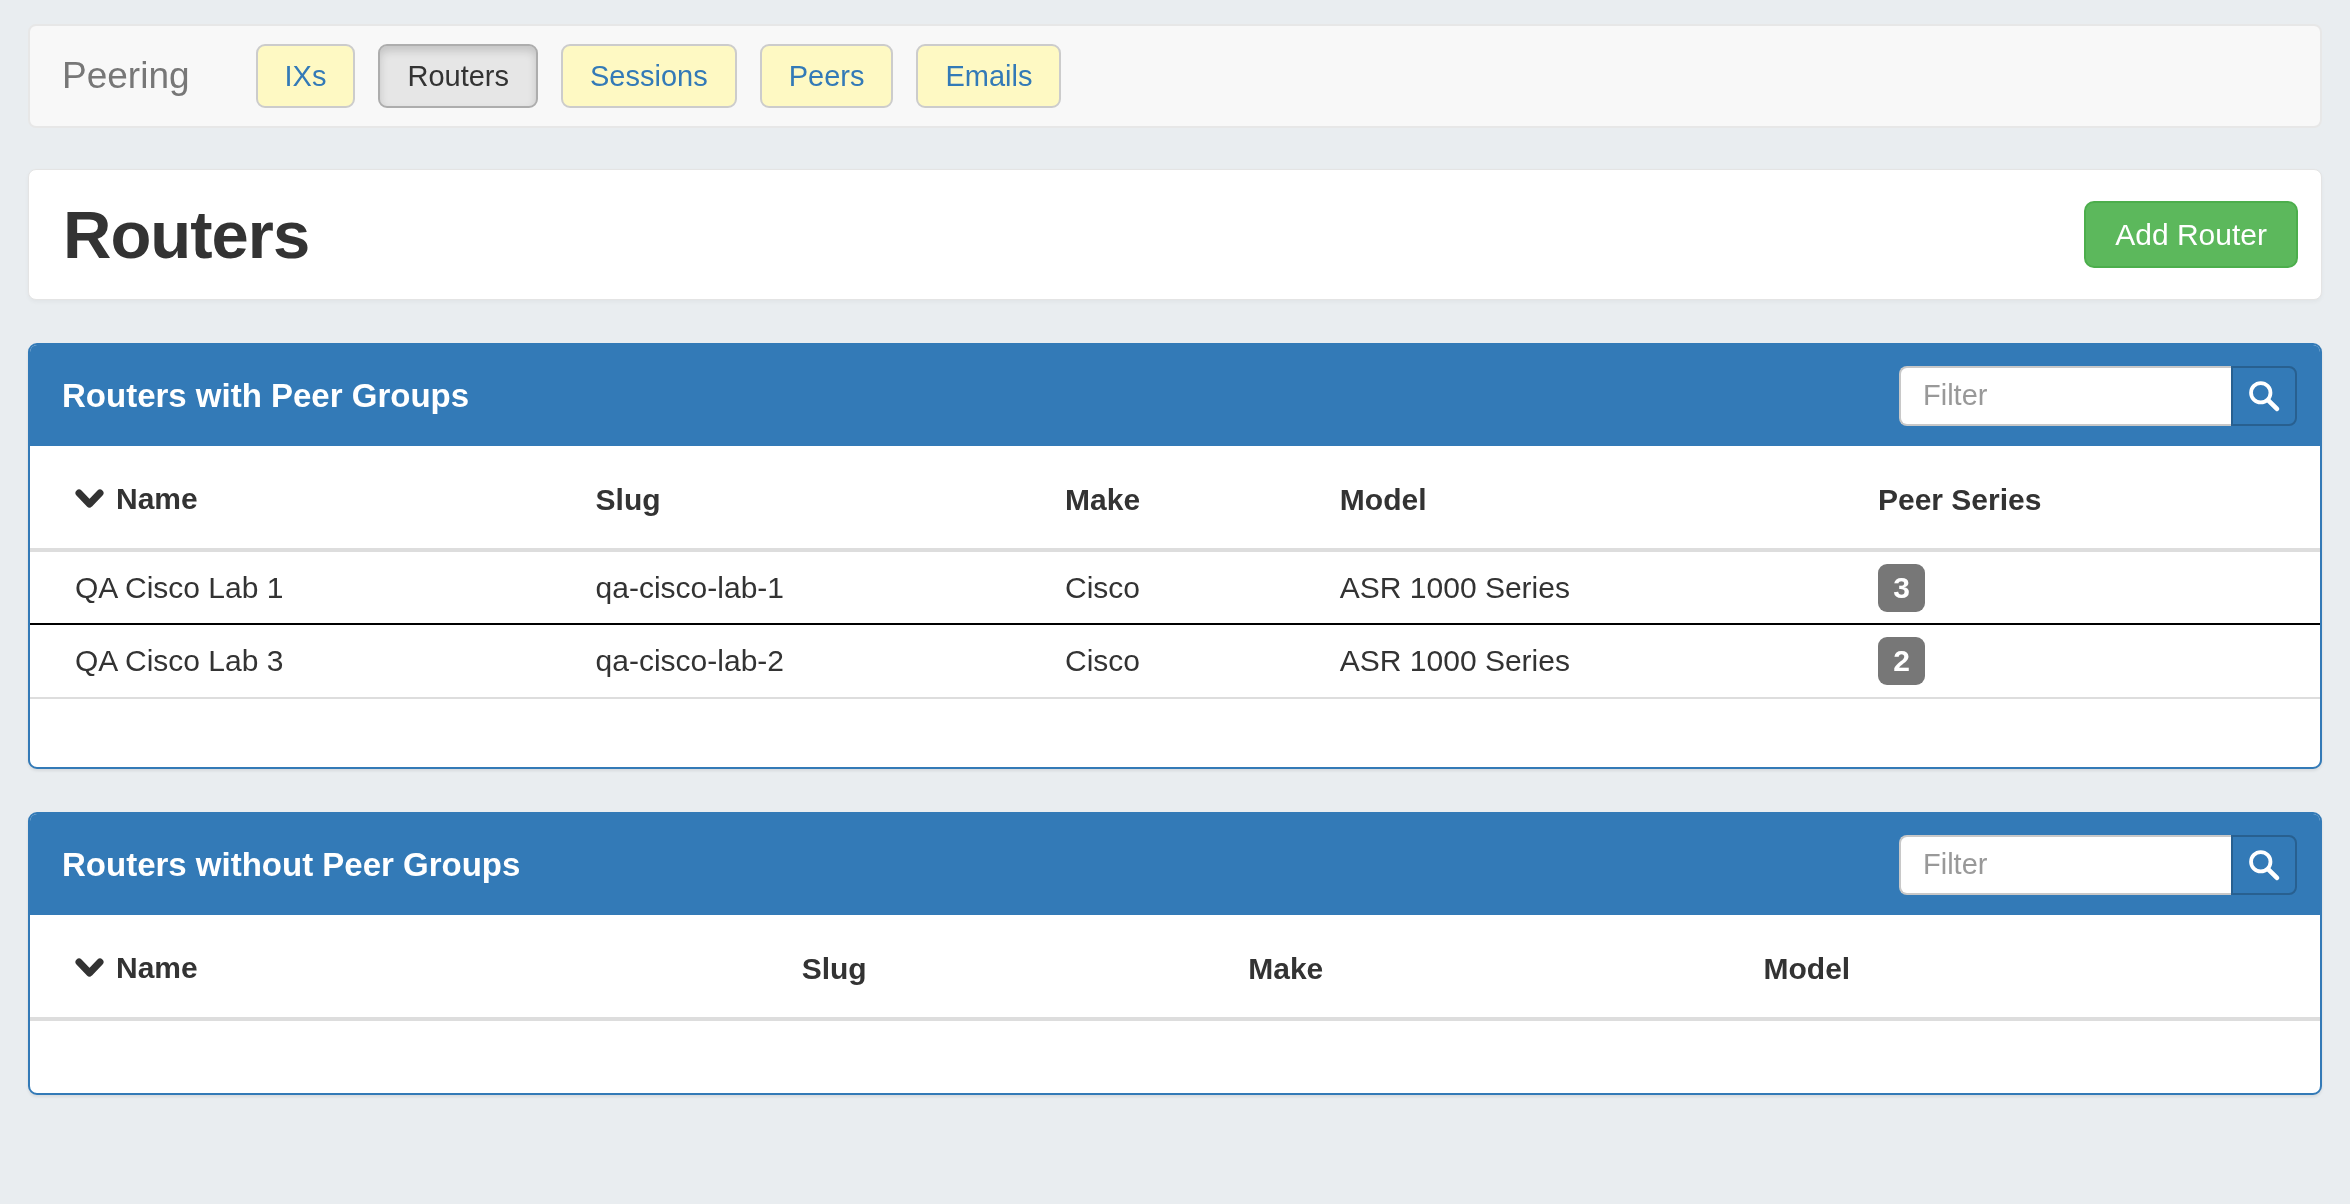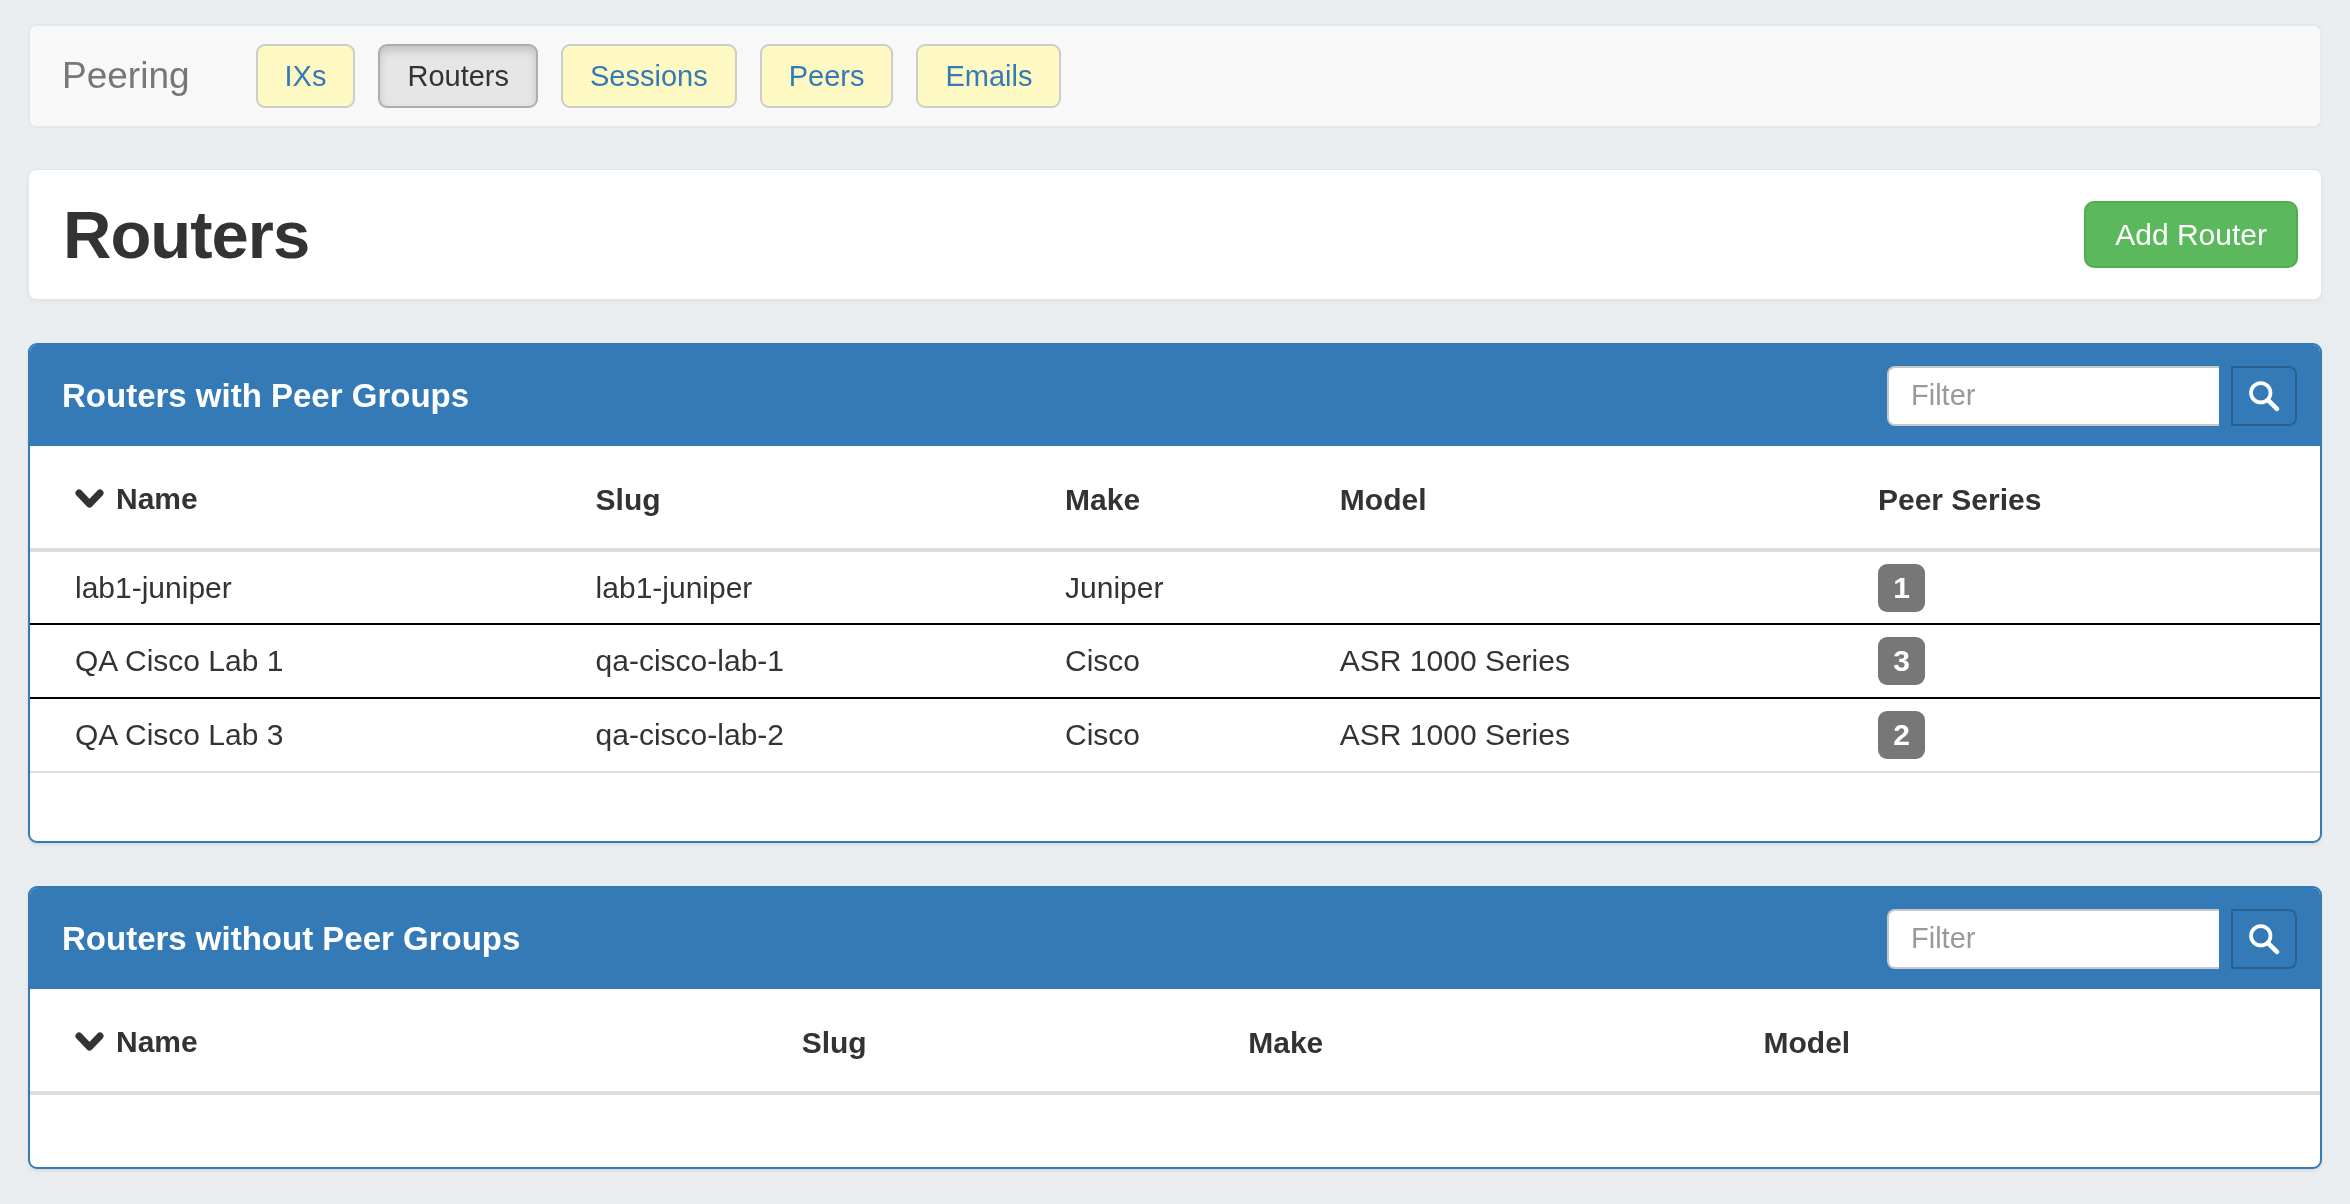--- a/index.html
+++ b/index.html
@@ -97,21 +97,21 @@
     display: flex;
     align-items: center;
     justify-content: space-between;
     padding: 0 23px 0 32px;
   }
   .panel-title {
     color: #fff;
     font-size: 33px;
     font-weight: bold;
   }
-  .filter-group { display: flex; align-items: flex-end; gap: 12px; }
+  .filter-group { display: flex; align-items: flex-end; }
   .filter-input {
     width: 332px;
     height: 60px;
     border: 2px solid #c8c8c8;
     border-right: none;
     border-radius: 8px 0 0 8px;
     padding: 0 22px;
     font-size: 29px;
     font-family: inherit;
     color: #555;
@@ -234,27 +234,20 @@
             </span><span>Name</span>
           </th>
           <th class="c2">Slug</th>
           <th class="c3">Make</th>
           <th class="c4">Model</th>
           <th class="c5">Peer Series</th>
         </tr>
       </thead>
       <tbody>
         <tr>
-          <td>lab1-juniper</td>
-          <td>lab1-juniper</td>
-          <td>Juniper</td>
-          <td></td>
-          <td><span class="badge">1</span></td>
-        </tr>
-        <tr>
           <td>QA Cisco Lab 1</td>
           <td>qa-cisco-lab-1</td>
           <td>Cisco</td>
           <td>ASR 1000 Series</td>
           <td><span class="badge">3</span></td>
         </tr>
         <tr>
           <td>QA Cisco Lab 3</td>
           <td>qa-cisco-lab-2</td>
           <td>Cisco</td>

